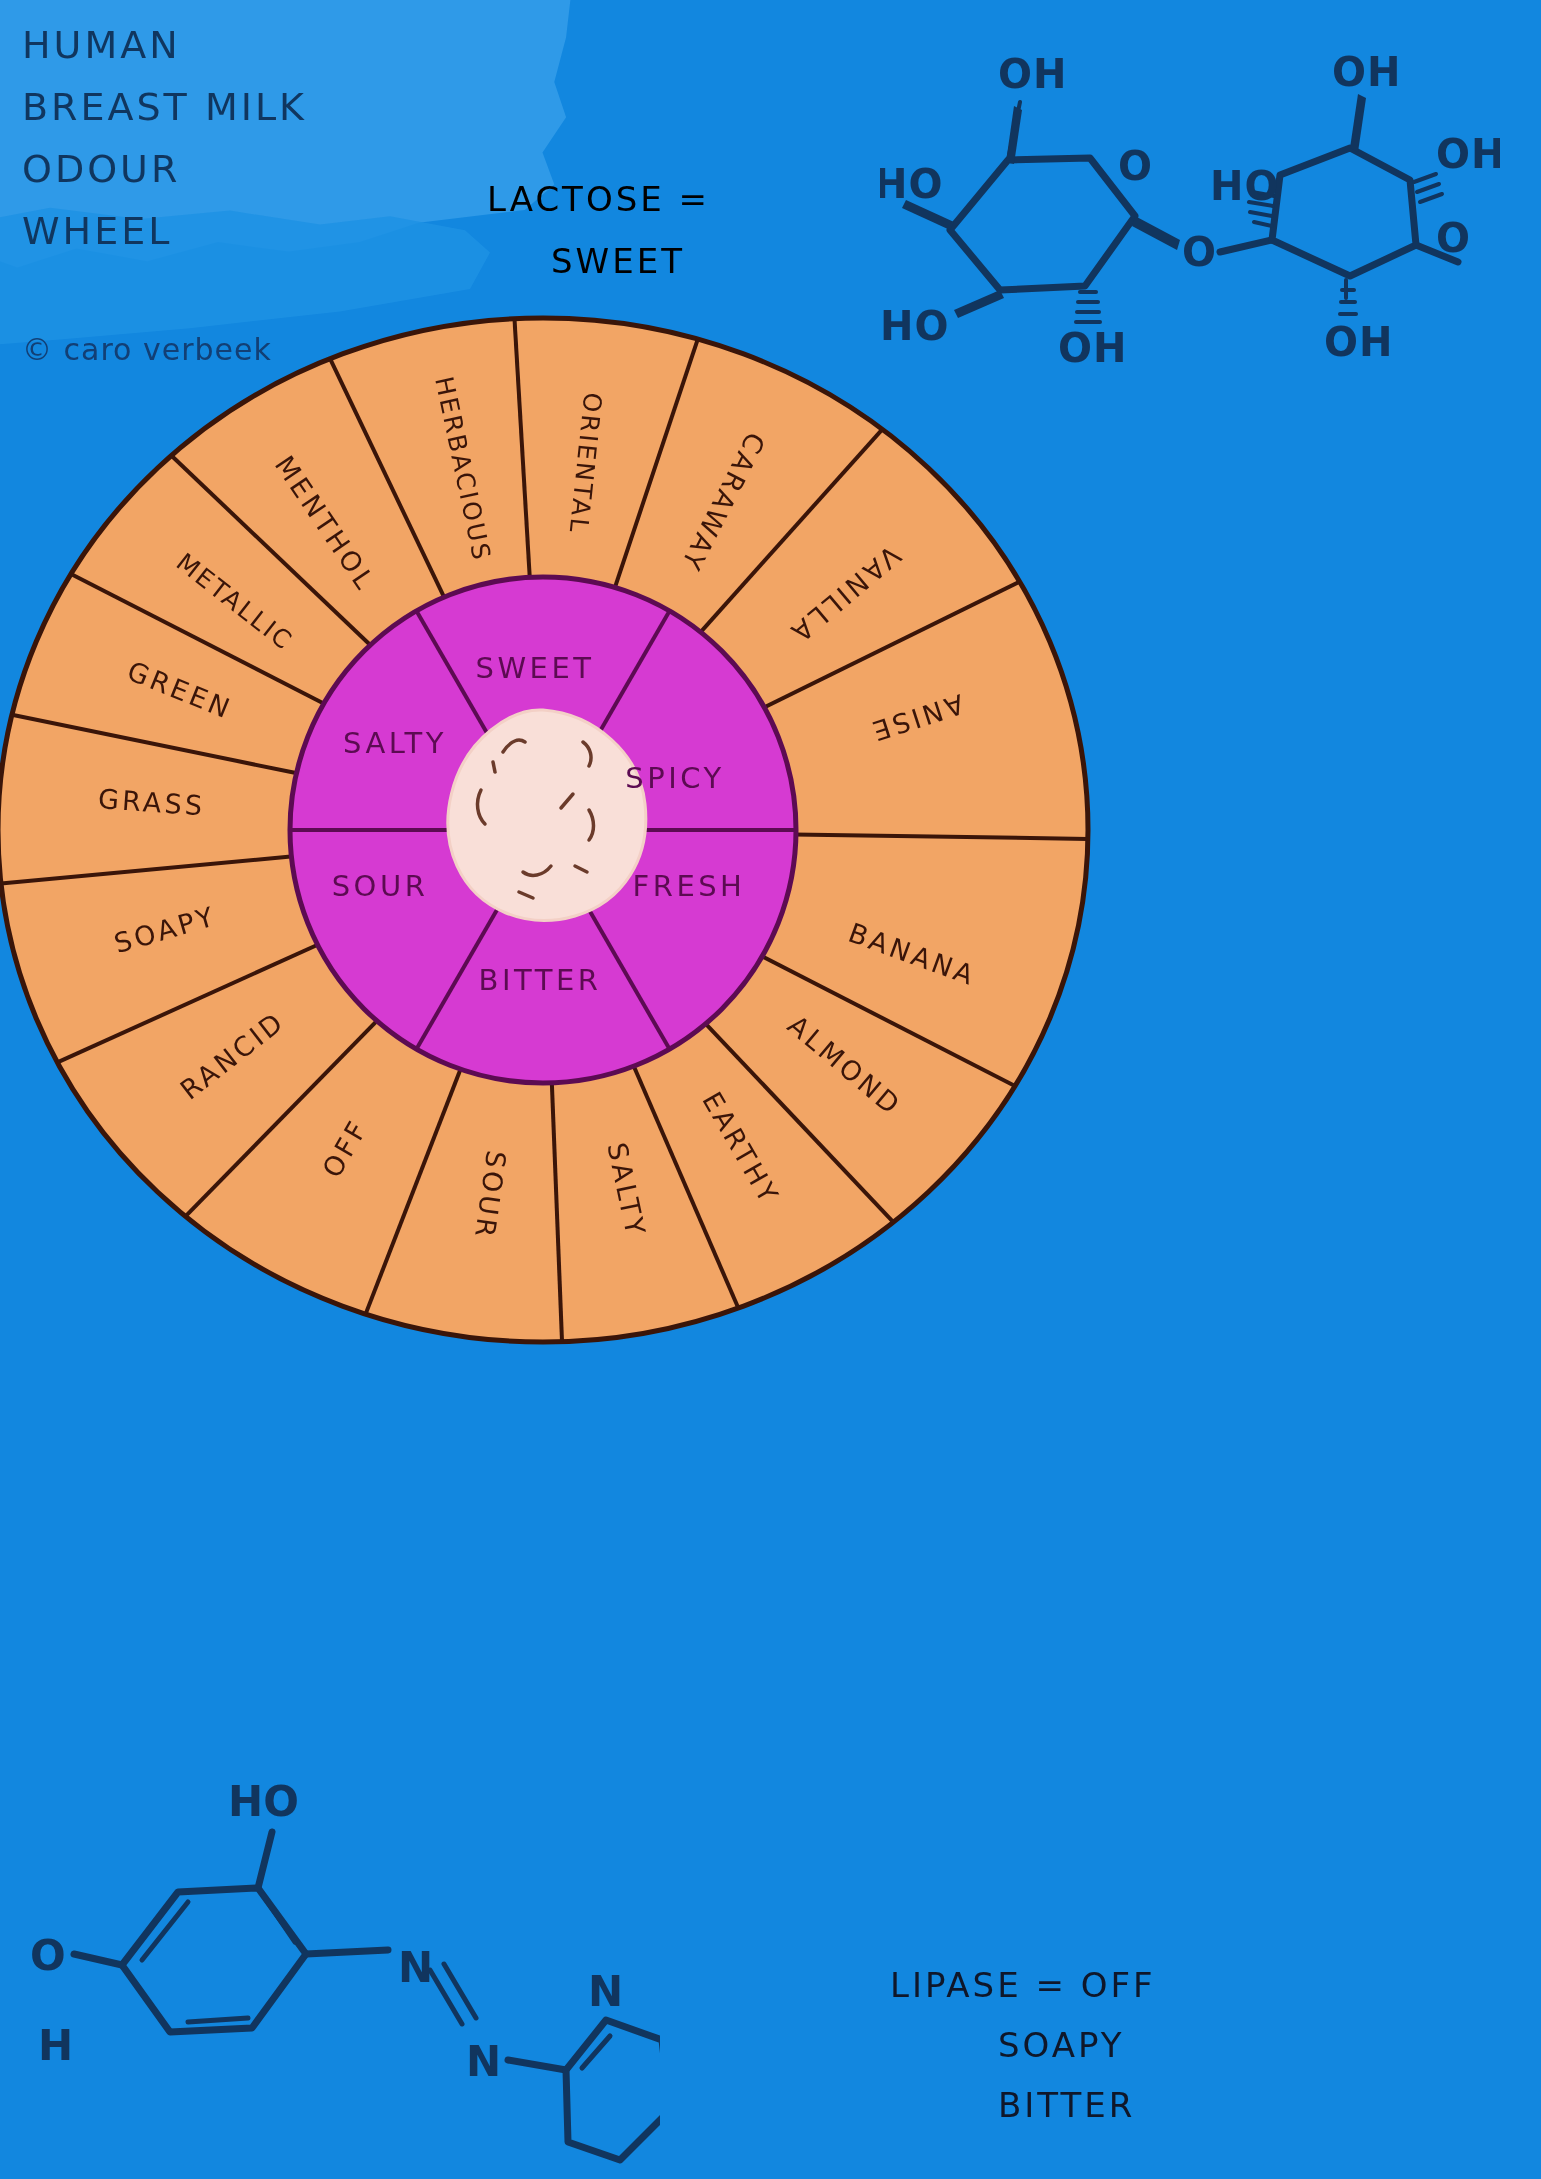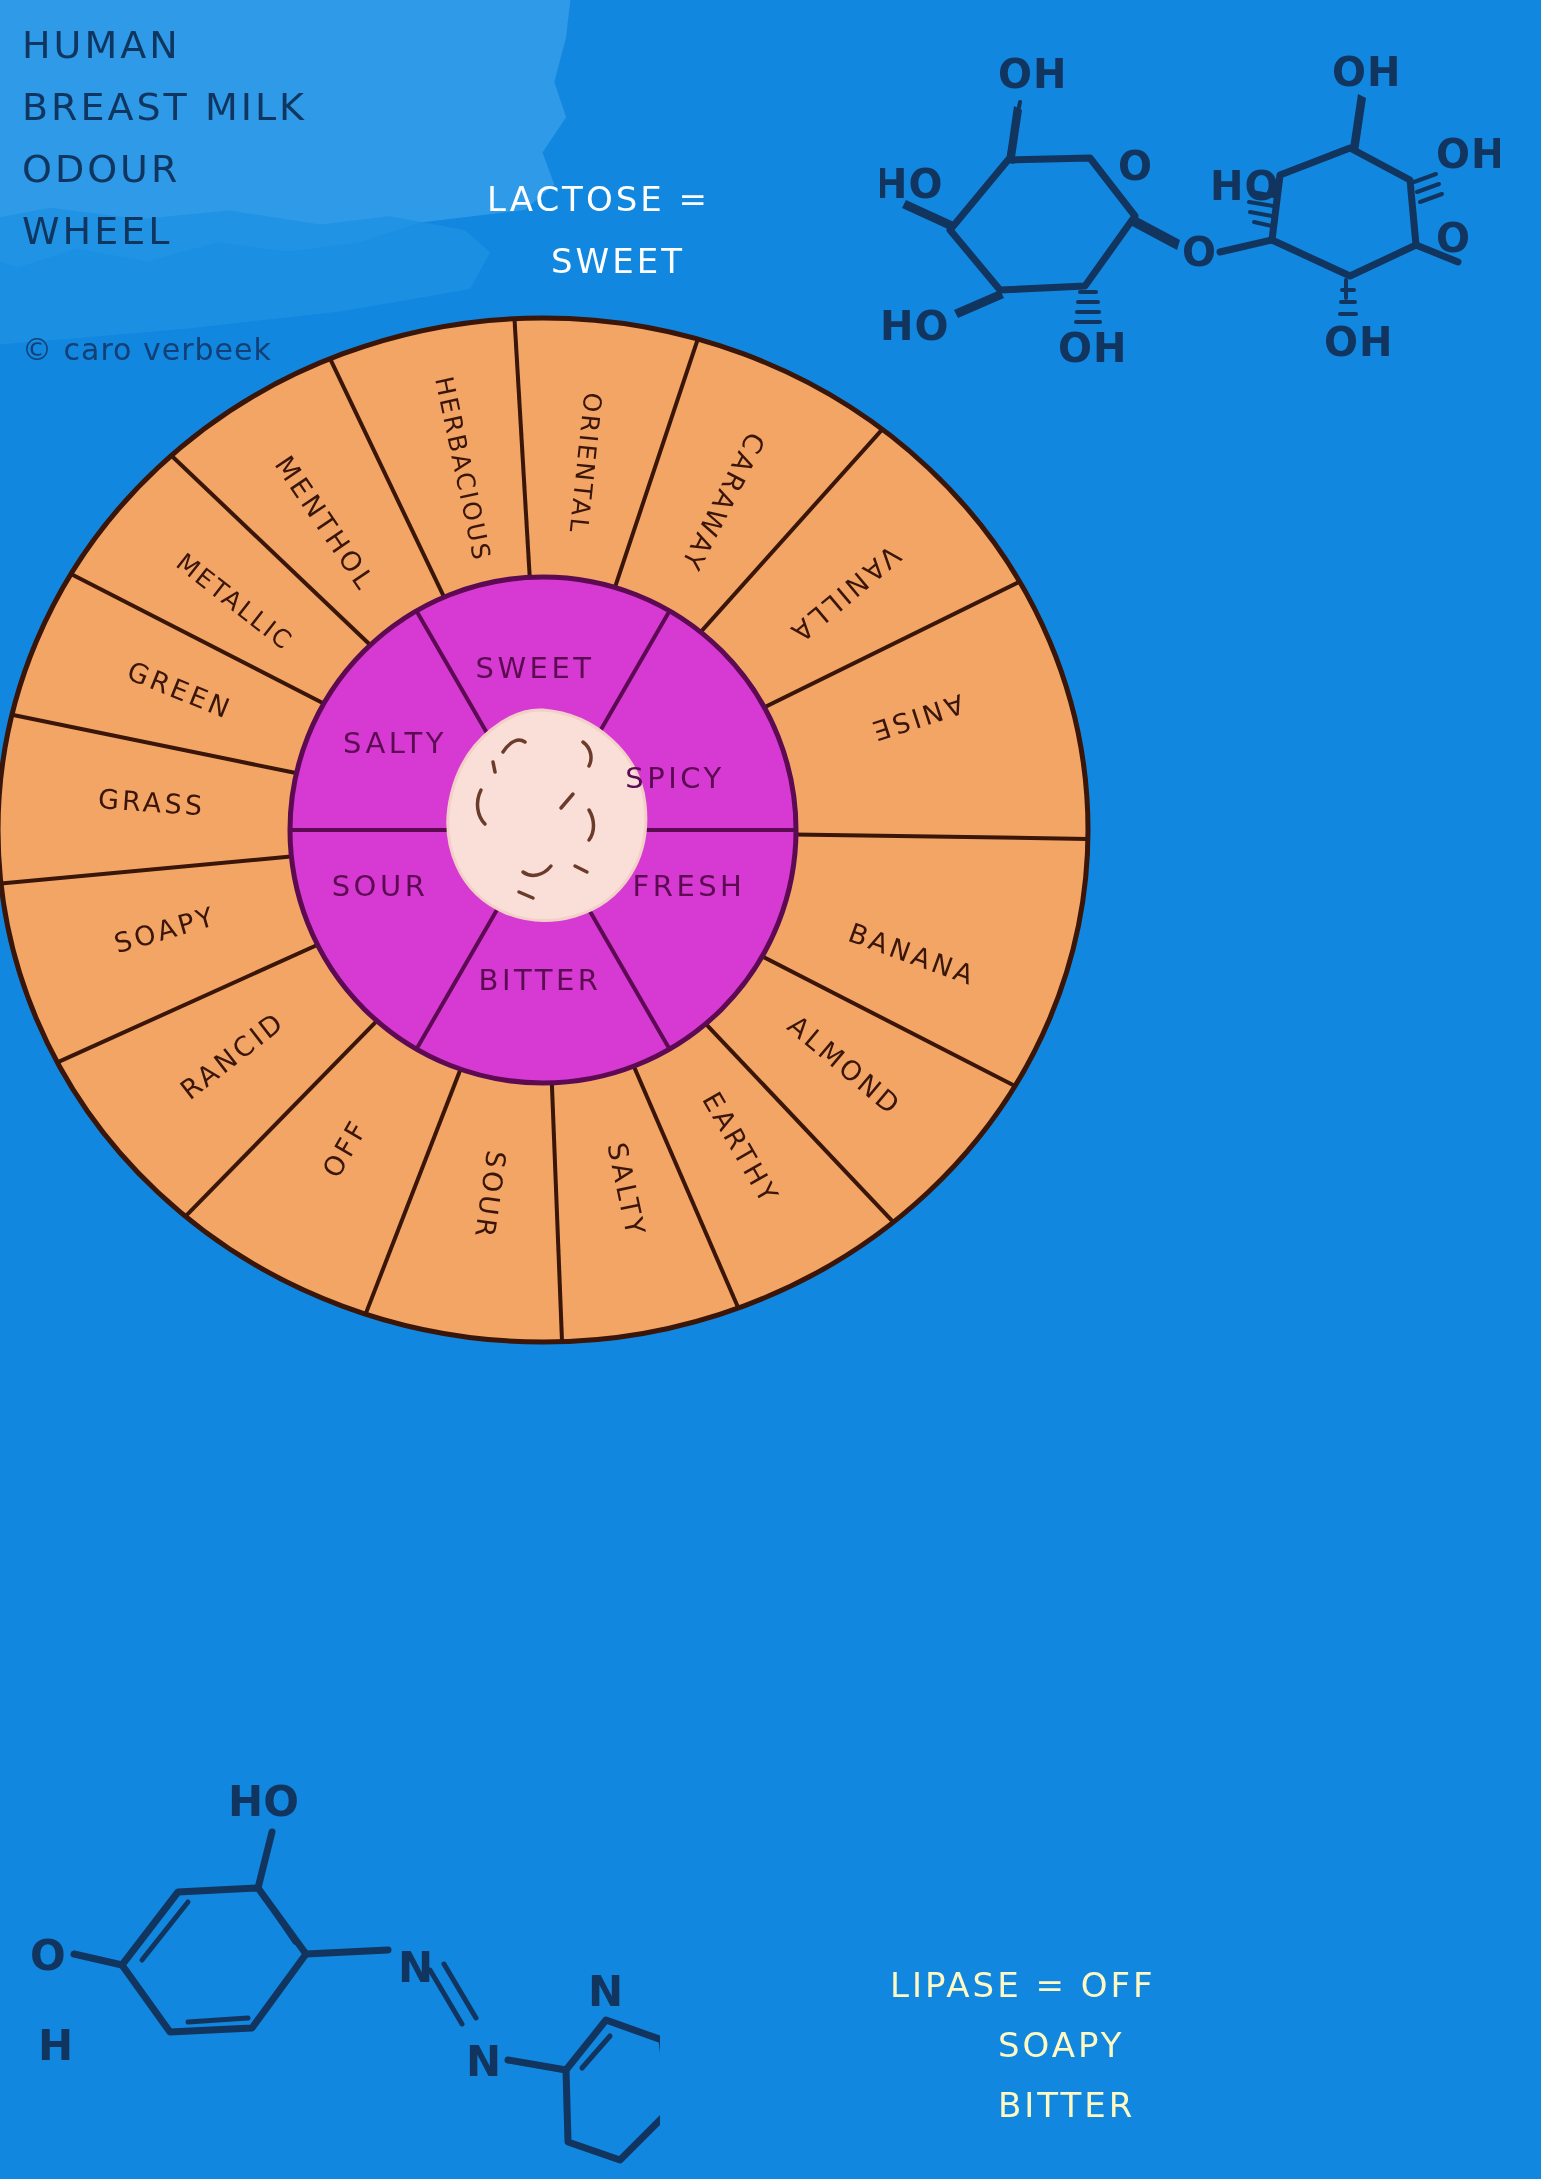--- a/index.html
+++ b/index.html
@@ -39,27 +39,27 @@
     font-size:38px;line-height:62px;
     color:#10365f;letter-spacing:3px;
     white-space:pre-line;
   }
   #credit{
     position:absolute;left:22px;top:298px;
     font-size:30px;color:#123f75;letter-spacing:1px;margin-top:34px;
   }
   #lactose-note{
     position:absolute;left:487px;top:168px;
-    font-size:34px;color:#ffffff;letter-spacing:3px;line-height:62px;
+    font-size:34px;color:#000000;letter-spacing:3px;line-height:62px;
   }
   #lactose-note .l2{display:block;margin-left:64px;}
 
   #lipase-note{
     position:absolute;left:890px;top:1955px;
-    font-size:34px;color:#fef9c3;letter-spacing:3px;line-height:60px;
+    font-size:34px;color:#0f172a;letter-spacing:3px;line-height:60px;
   }
   #lipase-note .l2{display:block;margin-left:108px;}
   #lipase-note .l3{display:block;margin-left:108px;}
 
   
   .mol{position:absolute;pointer-events:none;}
   #mol-lactose{left:880px;top:40px;}
   #mol-azo{left:10px;top:1770px;}
 
   

